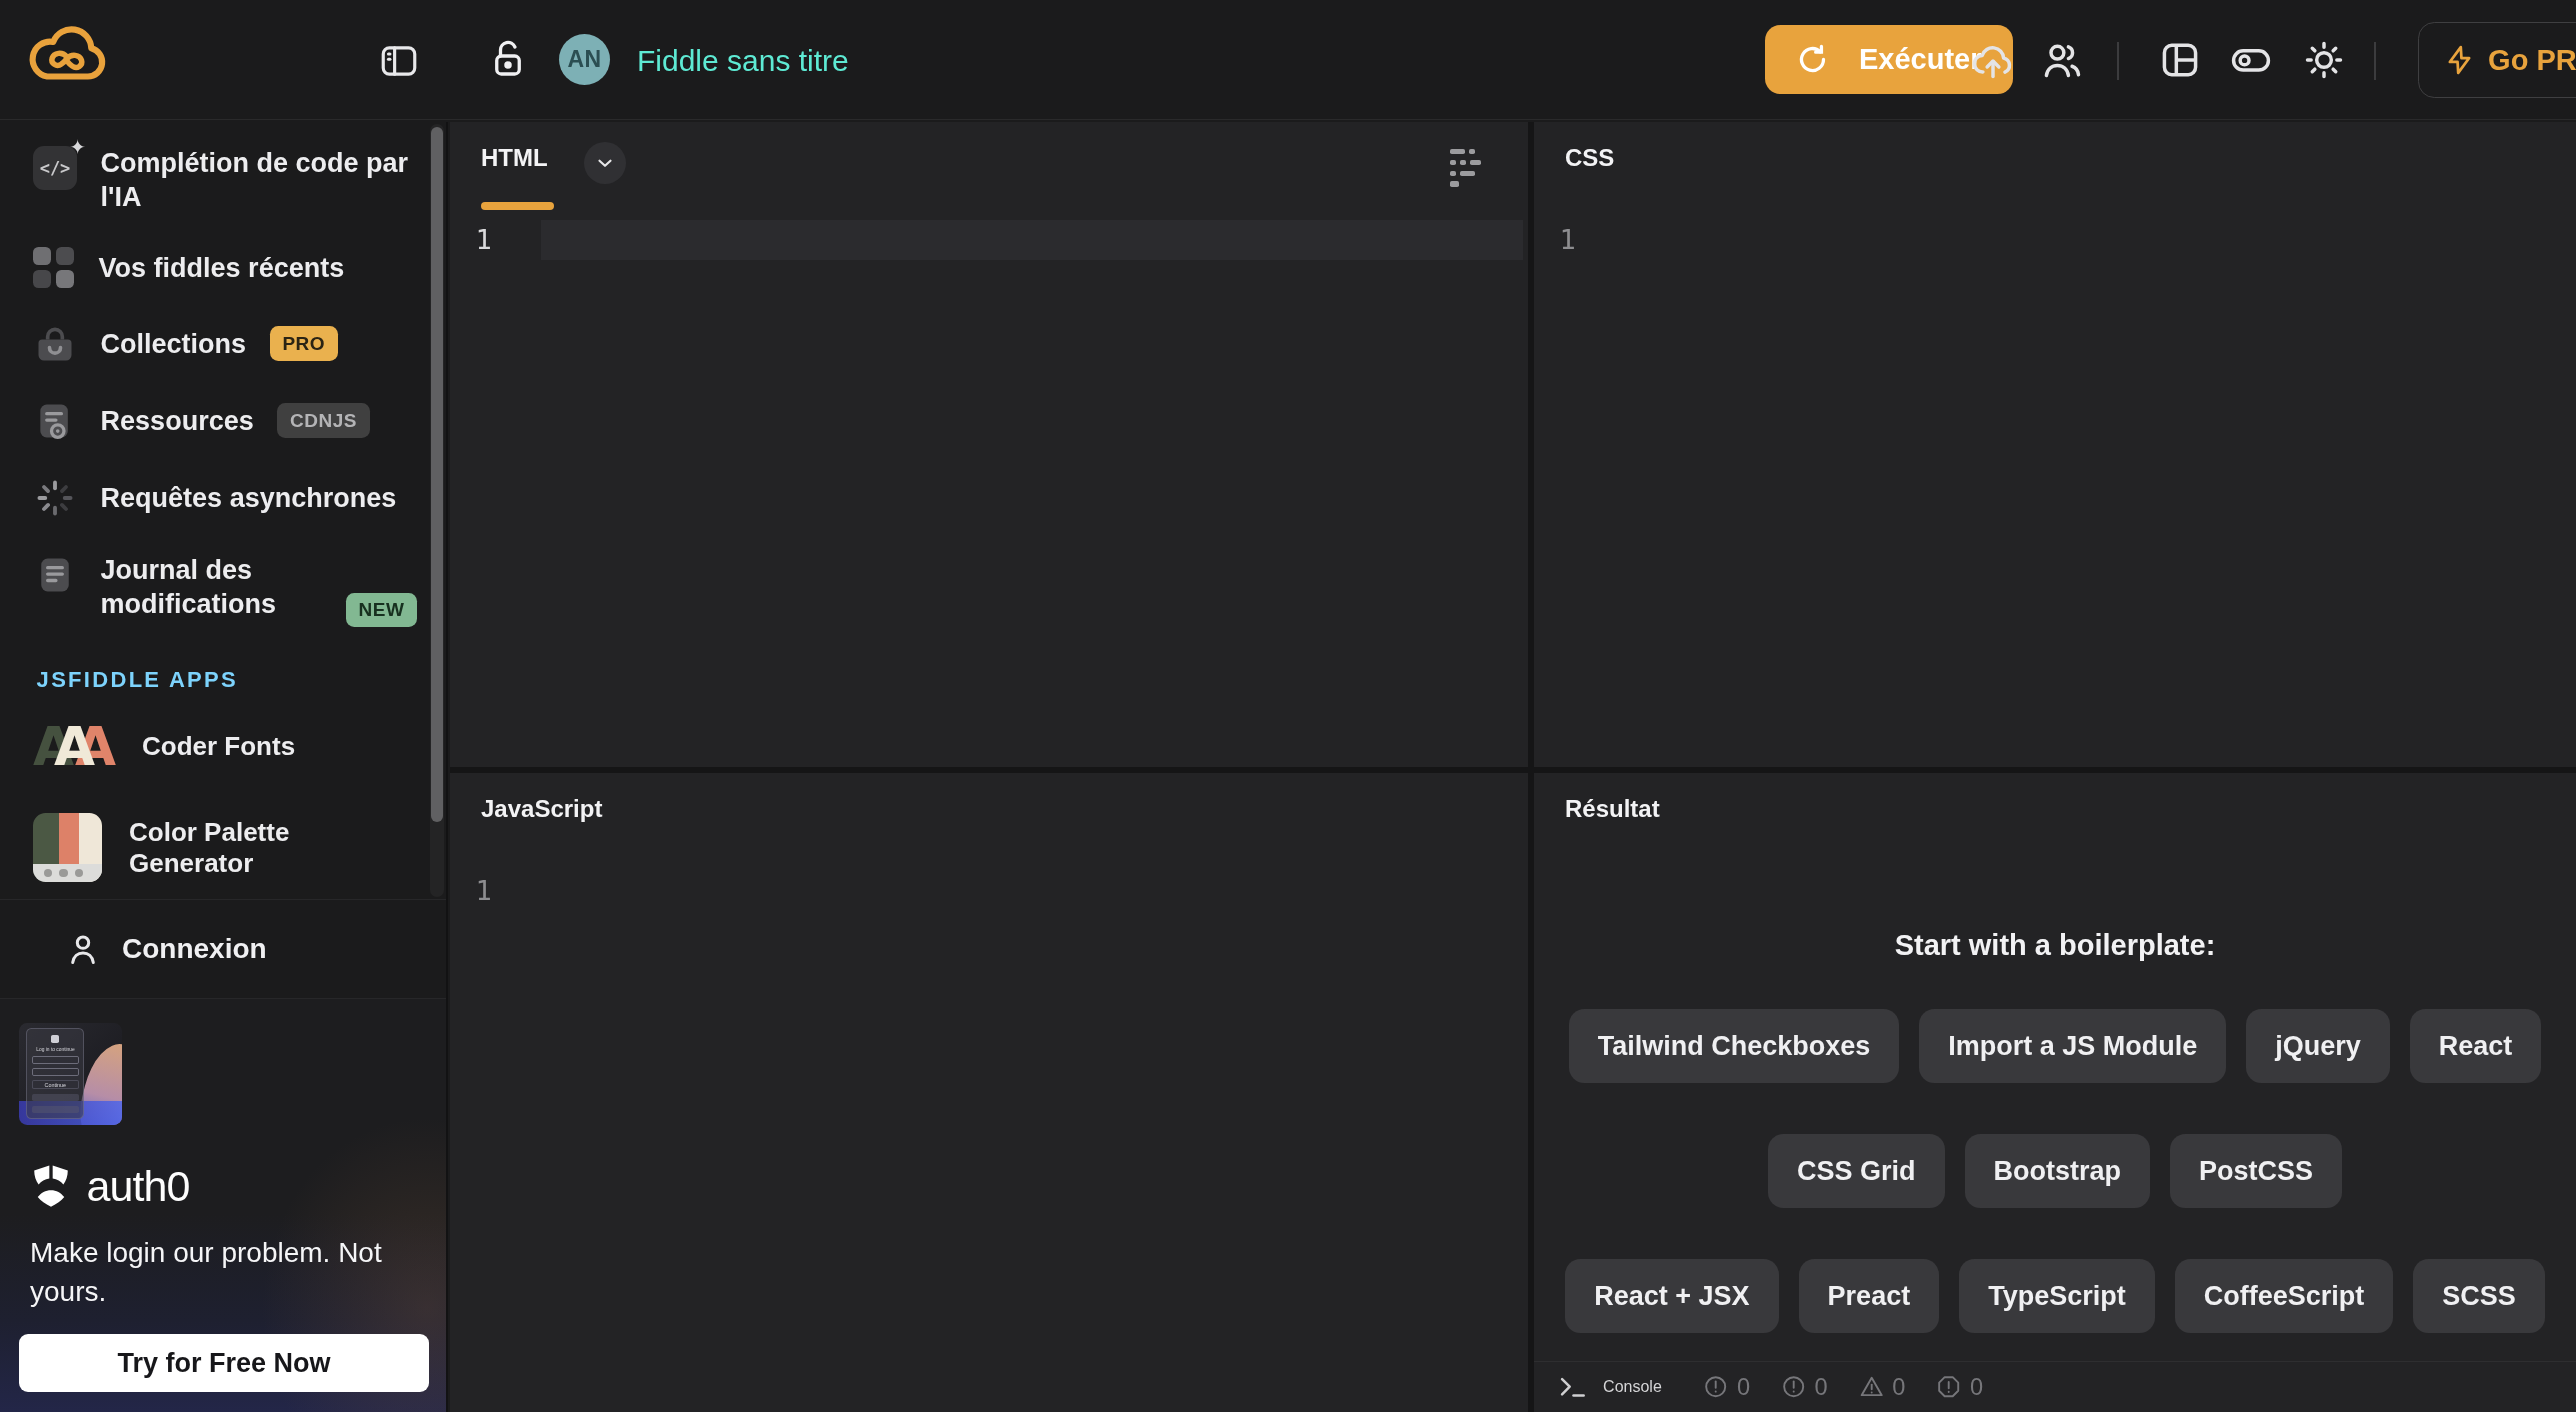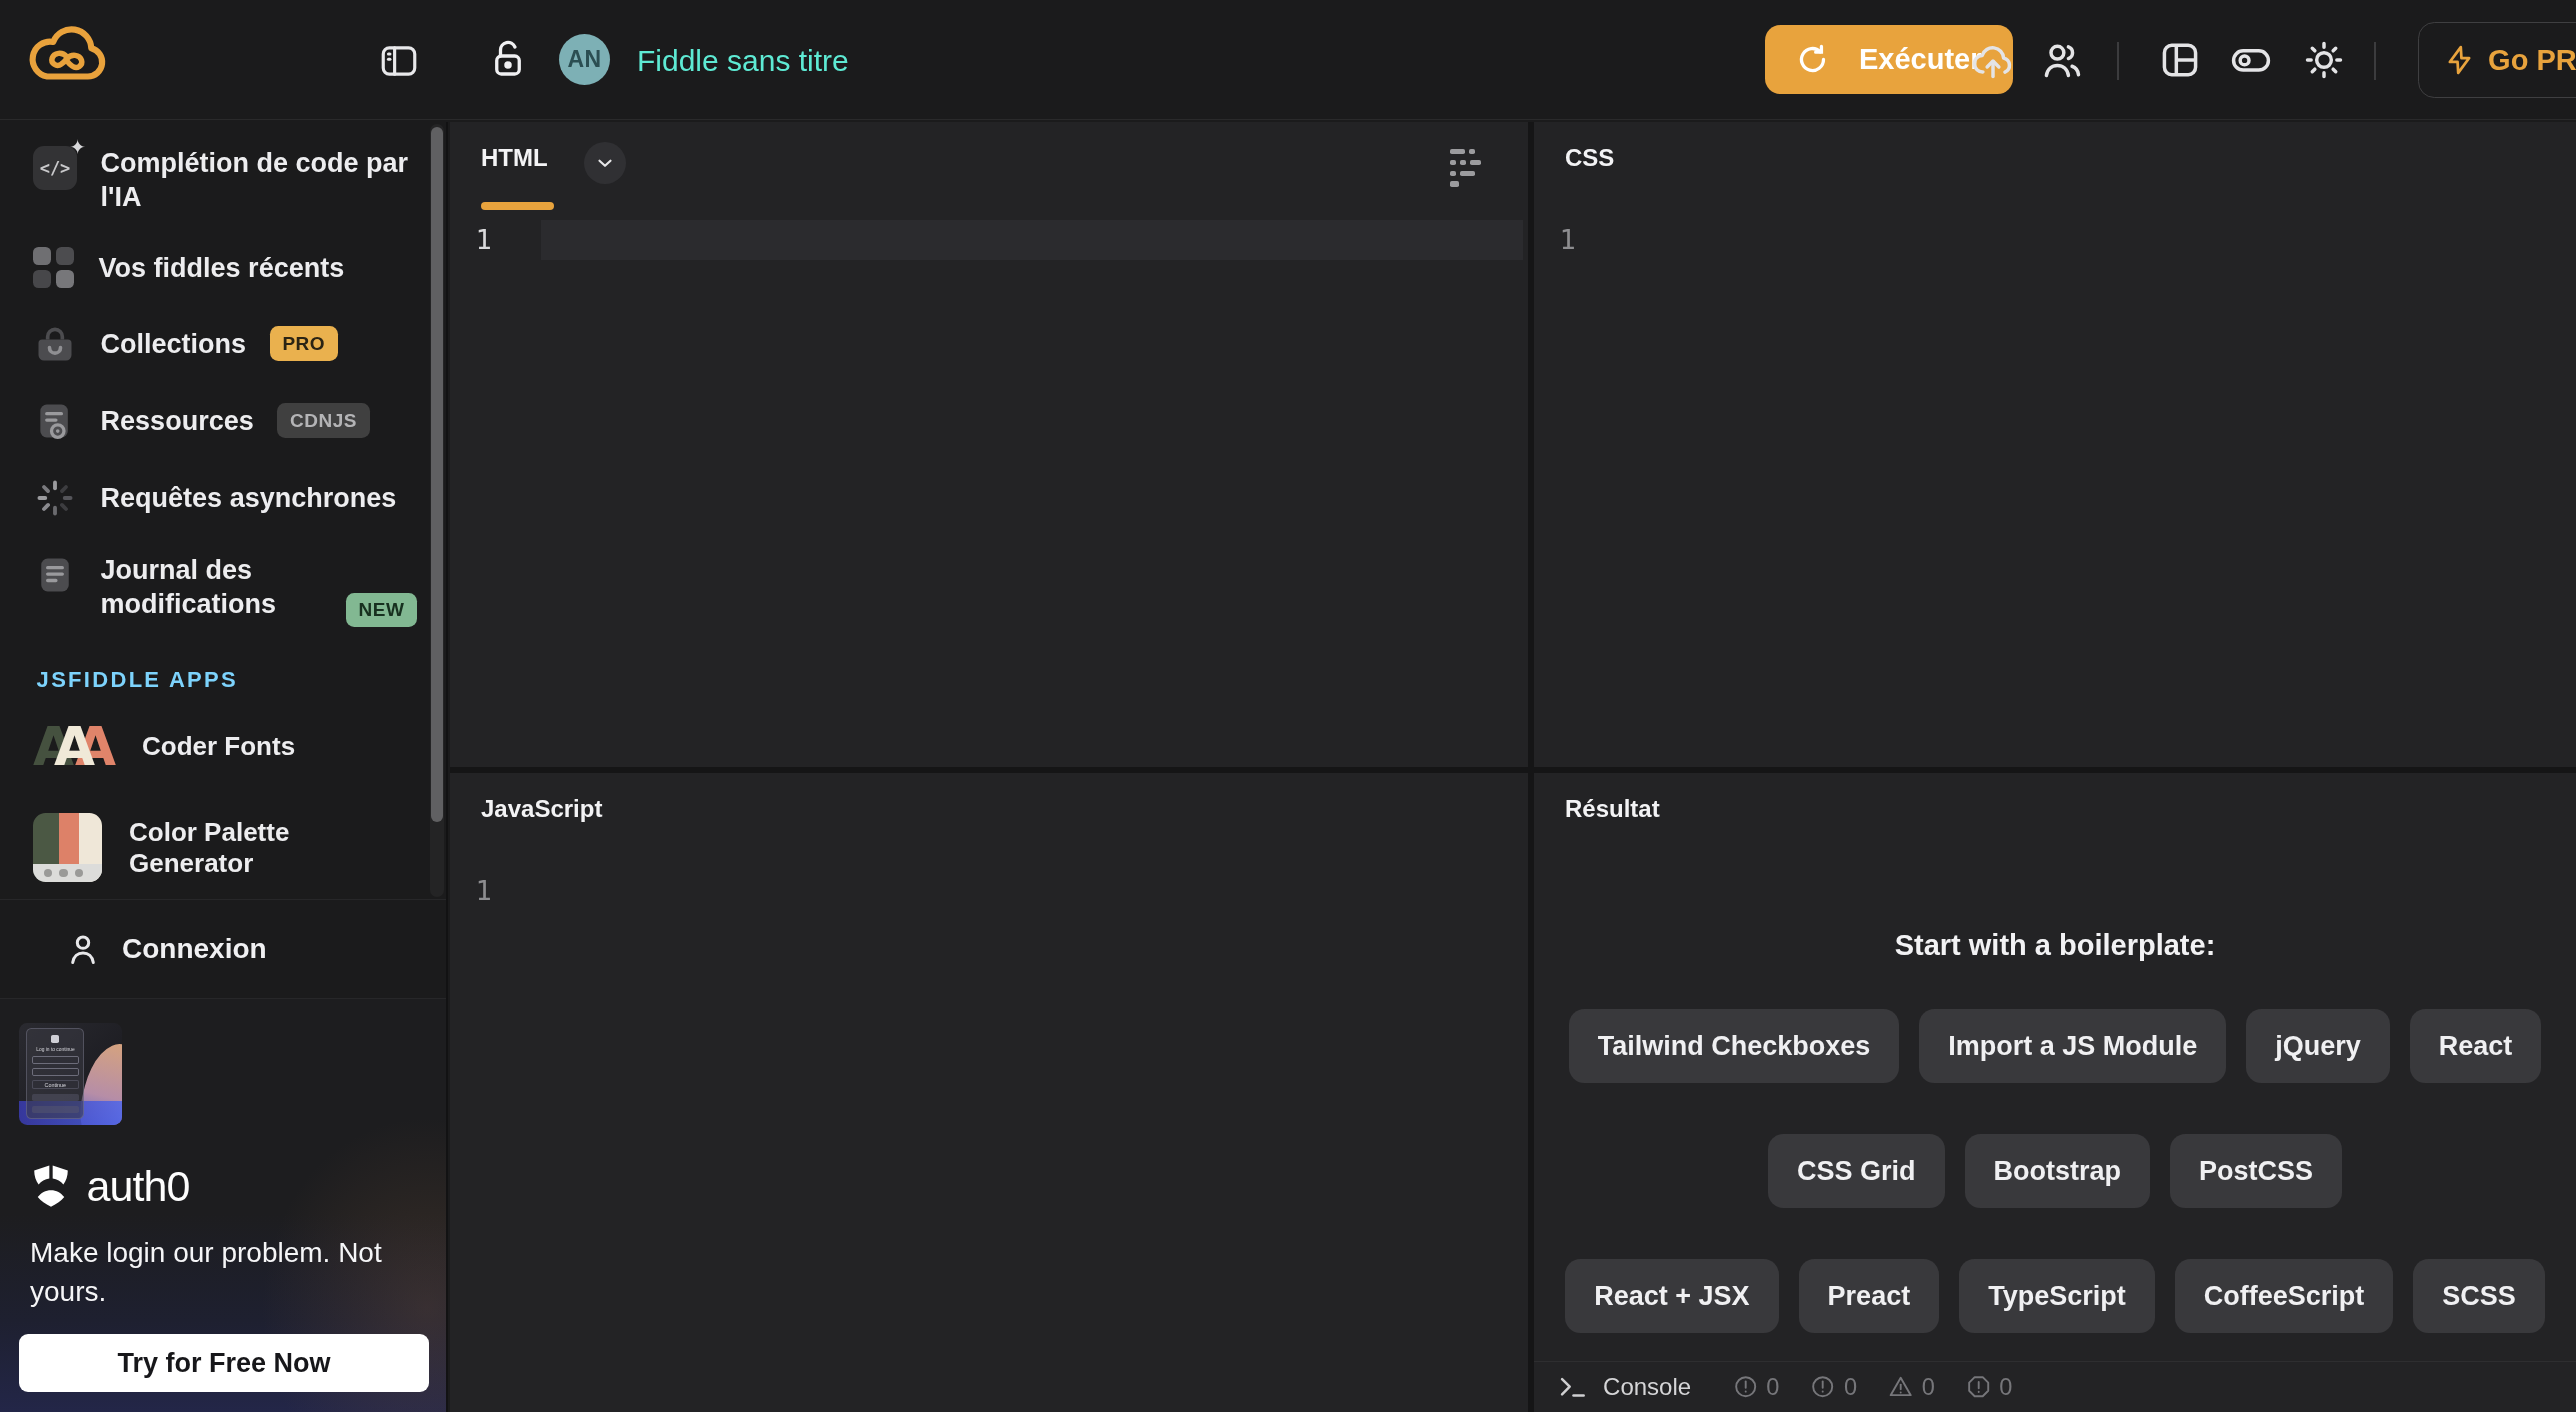--- a/index.html
+++ b/index.html
@@ -91,21 +91,21 @@
   .active-line { position:absolute; left:91px; right:5.4px; top:98px; height:40px; background:#2b2b2e; }
 
   
   .boiler-heading { position:absolute; left:0; right:0; top:156px; text-align:center; font-size:29px; font-weight:700; color:#f2f2f4; }
   .boiler-rows { position:absolute; left:0; right:0; top:236px; display:flex; flex-direction:column; gap:51px; align-items:center; }
   .b-row { display:flex; gap:20px; justify-content:center; }
   .b-btn { height:74px; padding:0 29px; background:#39393c; border:none; border-radius:15.4px; color:#f0f0f2; font-size:27px; font-weight:600; font-family:inherit; cursor:pointer; white-space:nowrap;text-align:center; }
 
   
   .console-bar { position:absolute; left:0; right:0; bottom:0; height:51px; border-top:1.8px solid #2e2e30; display:flex; align-items:center; padding-left:23.6px; gap:14.5px; background:#232325; }
-  .console-label { font-size:24px; color:#d5d5d7; }
+  .console-label { font-size:16px; color:#d5d5d7; }
   .prompt-icon { width:31px; height:25.4px; color:#cfcfd1; }
   .counters { display:flex; gap:31px; margin-left:27px; align-items:center; }
   .counter { display:flex; align-items:center; gap:8.2px; color:#76767a; cursor:pointer; }
   .counter .num { font-size:23.6px; }
   .counter svg { width:25.4px; height:25.4px; }
 
   svg { display:block; }
 </style>
 </head>
 <body>

